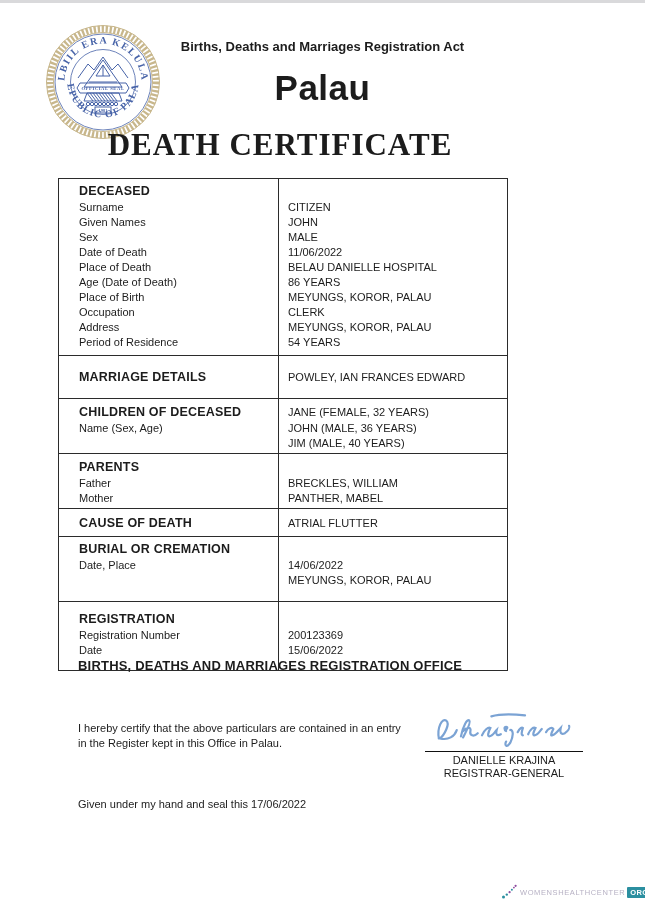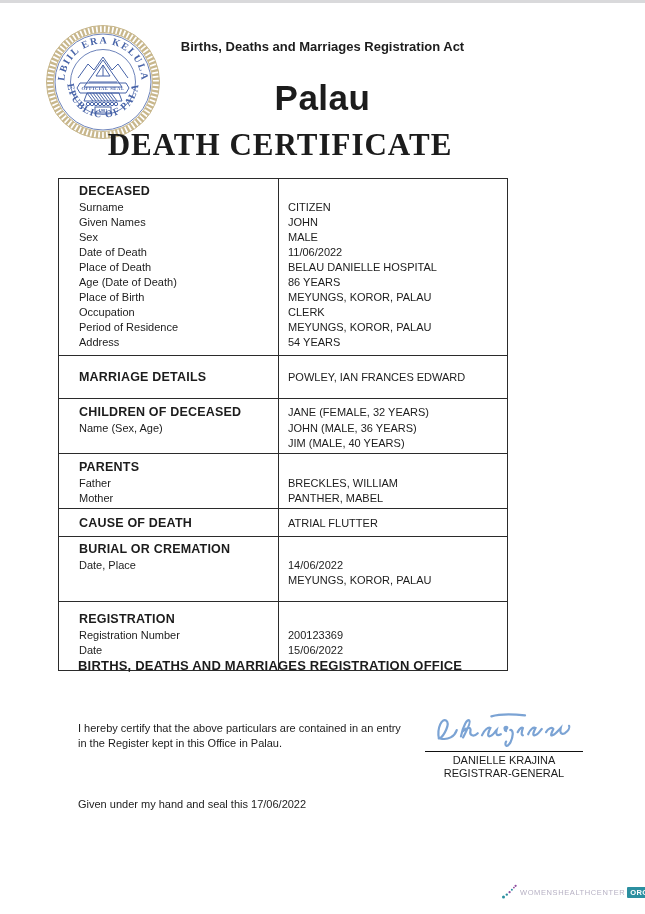--- a/index.html
+++ b/index.html
@@ -7,21 +7,21 @@
     position:relative; width:645px; height:914px; background:#ffffff;
     font-family:"Liberation Sans", sans-serif; color:#1c1c1c; overflow:hidden;
   }
   #top-strip { position:absolute; left:0; top:0; width:645px; height:3px; background:#d9d9db; }
 
   
   #seal { position:absolute; left:45px; top:24px; width:116px; height:116px; }
   #act-title { position:absolute; left:0; top:39px; width:645px; text-align:center;
     font-size:13px; font-weight:bold; }
   #country-title { position:absolute; left:0; top:68px; width:645px; text-align:center;
-    font-size:35px; font-weight:bold; letter-spacing:0.5px;margin-top:10px; }
+    font-size:35px; font-weight:bold; letter-spacing:0.5px; }
   #cert-title { position:absolute; left:0; top:127px; width:560px; text-align:center;
     font-family:"Liberation Serif", serif; font-size:31px; font-weight:bold; letter-spacing:1px; }
 
   
   #cert-table { position:absolute; left:58px; top:178px; width:450px;
     border:1.5px solid #2b2b2b; box-sizing:border-box; }
   .section { display:flex; }
   .section + .section { border-top:1.5px solid #2b2b2b; }
   .col-left { flex:0 0 219px; box-sizing:border-box; padding-left:20px; padding-right:6px; }
   .col-right { flex:1; box-sizing:border-box; border-left:1.5px solid #2b2b2b; padding-left:9px; padding-right:4px; }
@@ -115,22 +115,22 @@
         <div class="col-left">
           <div class="sec-title">DECEASED</div>
           <div class="row-line">Surname</div>
           <div class="row-line">Given Names</div>
           <div class="row-line">Sex</div>
           <div class="row-line">Date of Death</div>
           <div class="row-line">Place of Death</div>
           <div class="row-line">Age (Date of Death)</div>
           <div class="row-line">Place of Birth</div>
           <div class="row-line">Occupation</div>
+          <div class="row-line">Address</div>
           <div class="row-line">Period of Residence</div>
-          <div class="row-line">Address</div>
         </div>
         <div class="col-right">
           <div class="val-title">&nbsp;</div>
           <div class="row-line">CITIZEN</div>
           <div class="row-line">JOHN</div>
           <div class="row-line">MALE</div>
           <div class="row-line">11/06/2022</div>
           <div class="row-line">BELAU DANIELLE HOSPITAL</div>
           <div class="row-line">86 YEARS</div>
           <div class="row-line">MEYUNGS, KOROR, PALAU</div>

